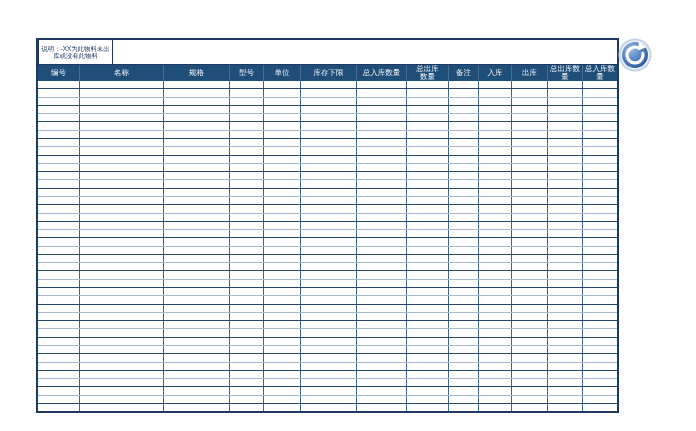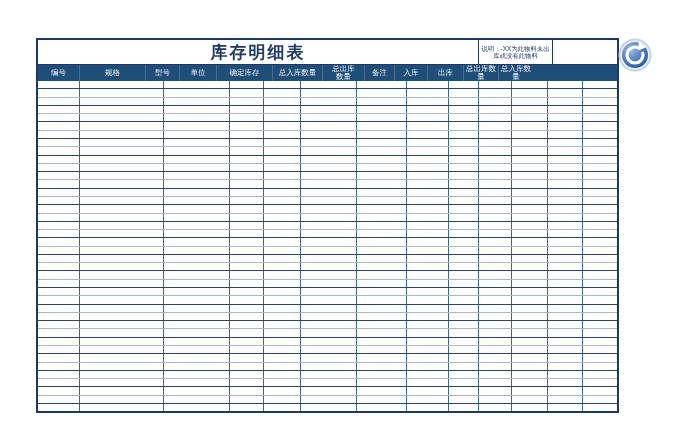--- a/index.html
+++ b/index.html
@@ -73,32 +73,32 @@
   }
 </style>
 </head>
 <body>
 
 <div class="stage">
 
   <div class="sheet">
 
     <div class="title-row">
-      <div class="title-cell">库存明细表</div>
       <div class="note-box">
         <span>说明：-XX为此物料未出库或没有此物料</span>
       </div>
     </div>
 
     <div class="header-row">
         <div class="hcell" style="width: 42px; flex: 0 0 42px;">编号</div>
+        <div class="hcell" style="width: 84px; flex: 0 0 84px;">名称</div>
         <div class="hcell" style="width: 66px; flex: 0 0 66px;">规格</div>
         <div class="hcell" style="width: 34px; flex: 0 0 34px;">型号</div>
         <div class="hcell" style="width: 37px; flex: 0 0 37px;">单位</div>
-        <div class="hcell" style="width: 56px; flex: 0 0 56px;">确定库存</div>
+        <div class="hcell" style="width: 56px; flex: 0 0 56px;">库存下限</div>
         <div class="hcell" style="width: 50px; flex: 0 0 50px;">总入库数量</div>
         <div class="hcell wrap" style="width: 42px; flex: 0 0 42px;">总出库数量</div>
         <div class="hcell" style="width: 30px; flex: 0 0 30px;">备注</div>
         <div class="hcell" style="width: 33px; flex: 0 0 33px;">入库</div>
         <div class="hcell" style="width: 36px; flex: 0 0 36px;">出库</div>
         <div class="hcell" style="width: 35px; flex: 0 0 35px;">总出库数量</div>
         <div class="hcell" style="width: 34px; flex: 0 0 34px;">总入库数量</div>
       </div>
 
     <div class="grid">

